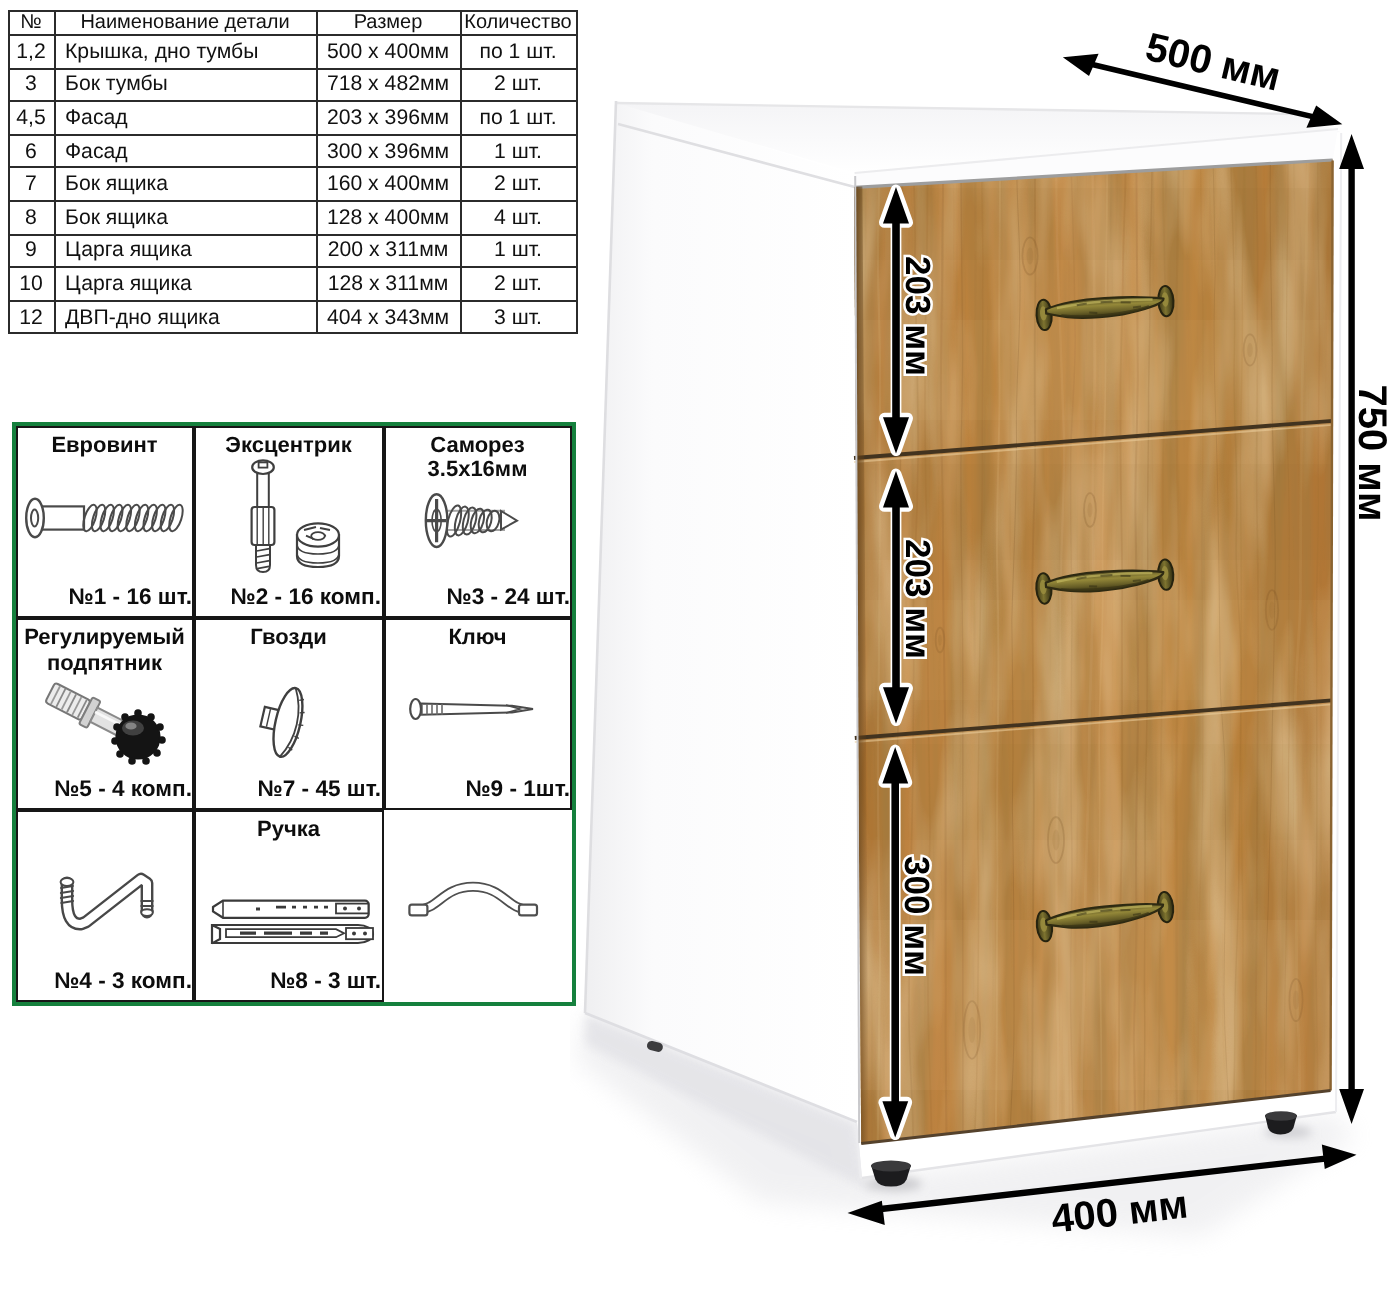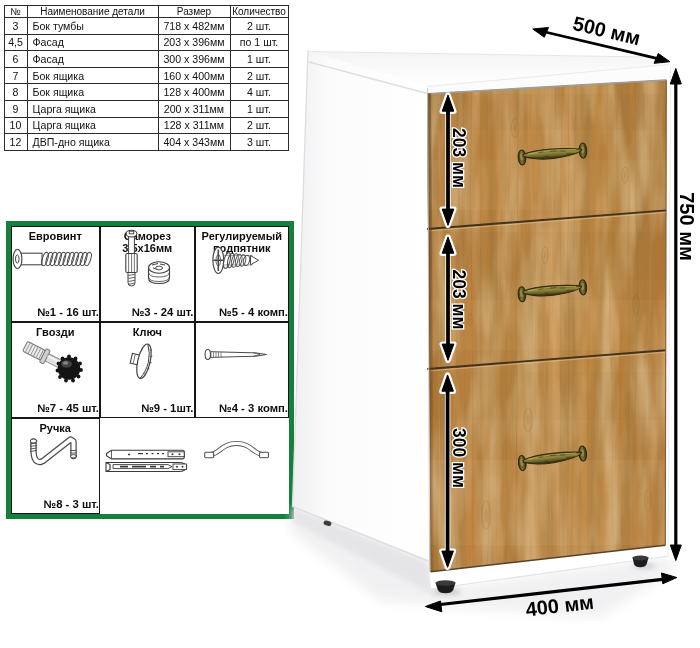--- a/index.html
+++ b/index.html
@@ -4,21 +4,21 @@
   html,body{margin:0;padding:0;}
   body{width:700px;height:648px;position:relative;background:#ffffff;
        font-family:"Liberation Sans", sans-serif;overflow:hidden;}
   table{border-collapse:collapse;table-layout:fixed;position:absolute;left:3.5px;top:4.5px;}
   td,th{border:1px solid #2b2b2b;padding:0;color:#111;overflow:hidden;white-space:nowrap;}
   th{font-weight:normal;font-size:10px;}
   td{font-size:10.6px;}
   .c{text-align:center;} .l{text-align:left;padding-left:5px;}
   .grid{position:absolute;left:5.5px;top:210.5px;width:278.5px;height:288.5px;
         display:grid;grid-template-columns:89.5px 94.5px 94.5px;grid-template-rows:96.3px 96.5px 95.7px;
-        border:5px solid #15803d;margin-top:10px;}
+        border:2px solid #15803d;}
   .cell{border:1px solid #161616;position:relative;}
   .t{position:absolute;top:3px;left:0;right:0;text-align:center;font-weight:bold;
      font-size:11px;line-height:12.7px;color:#0d0d0d;}
   .b{position:absolute;bottom:3px;left:0;right:0;text-align:right;font-weight:bold;
      font-size:11.3px;color:#0d0d0d;}
 </style></head><body>
 
 <table>
     <colgroup>
       <col style="width:23px">
@@ -27,20 +27,26 @@
       <col style="width:58px">
     </colgroup>
 <tbody>
       <tr style="height:12.5px">
         <th>№</th>
         <th>Наименование детали</th>
         <th>Размер</th>
         <th>Количество</th>
       </tr>
 <tr style="height:16.6px">
+        <td class="c">1,2</td>
+        <td class="l">Крышка, дно тумбы</td>
+        <td class="c">500 х 400мм</td>
+        <td class="c">по 1 шт.</td>
+      </tr>
+<tr style="height:16.6px">
         <td class="c">3</td>
         <td class="l">Бок тумбы</td>
         <td class="c">718 х 482мм</td>
         <td class="c">2 шт.</td>
       </tr>
 <tr style="height:16.6px">
         <td class="c">4,5</td>
         <td class="l">Фасад</td>
         <td class="c">203 х 396мм</td>
         <td class="c">по 1 шт.</td>
@@ -84,20 +90,24 @@
 </tbody>
   </table>
 
 <div class="grid">
 
 <div class="cell">
       <div class="t">Евровинт</div>
       <div class="b">№1 - 16 шт.</div>
     </div>
 
+<div class="cell">
+      <div class="t">Эксцентрик</div>
+      <div class="b">№2 - 16 комп.</div>
+    </div>
 
 <div class="cell">
       <div class="t">Саморез<br>3.5х16мм</div>
       <div class="b">№3 - 24 шт.</div>
     </div>
 
 <div class="cell">
       <div class="t">Регулируемый<br>подпятник</div>
       <div class="b">№5 - 4 комп.</div>
     </div>

